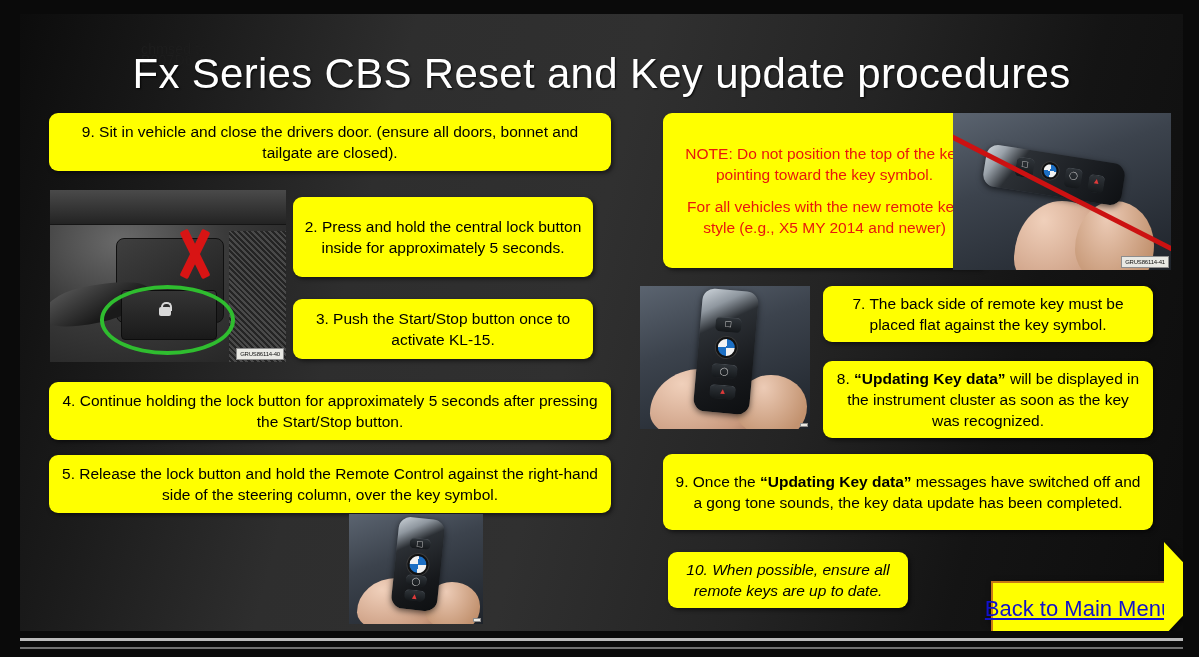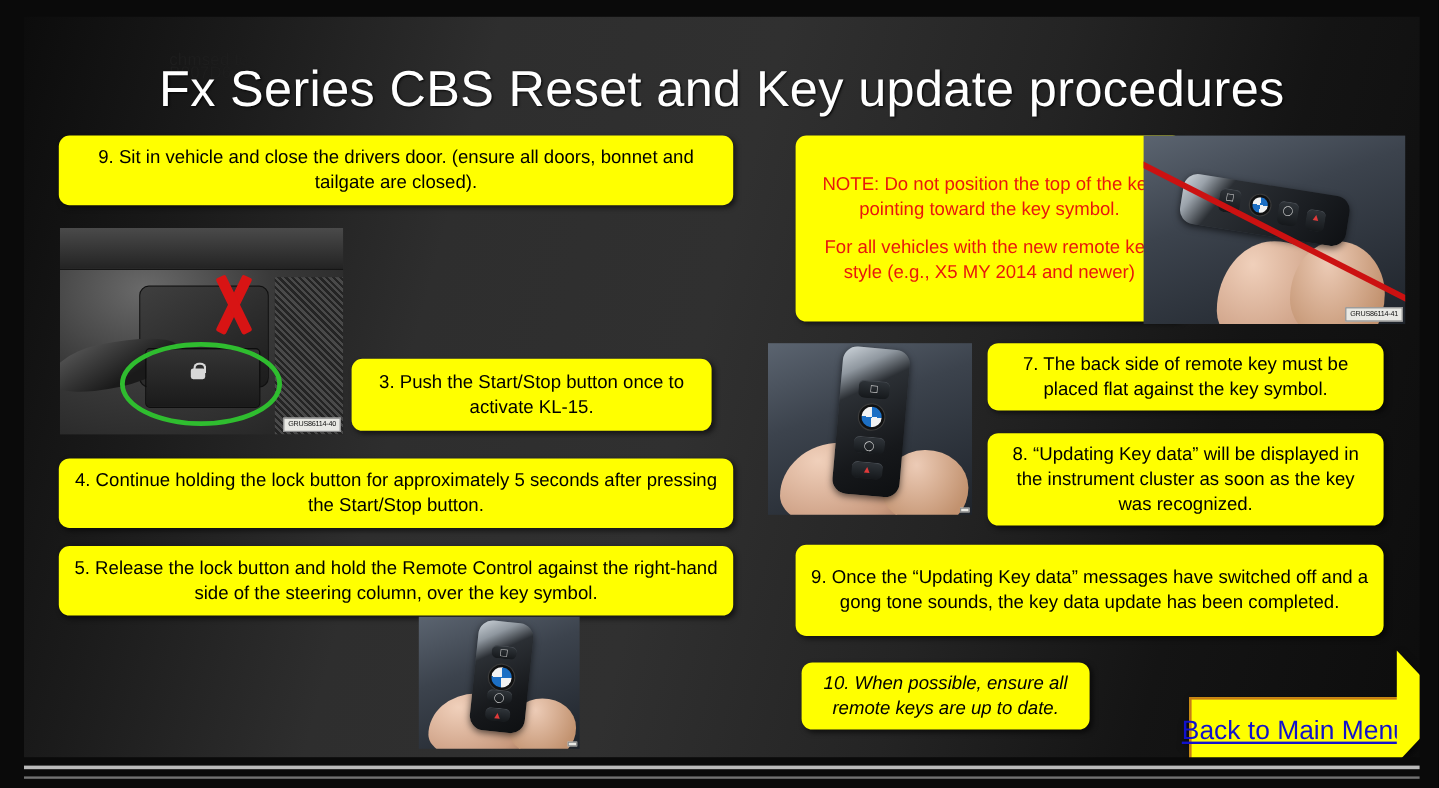--- a/index.html
+++ b/index.html
@@ -58,21 +58,21 @@
     display:flex;align-items:center;justify-content:center;
     text-align:center;
     color:#000;
     font-size:15.5px;
     line-height:21px;
     padding:6px 10px;
   }
   .box.red{color:#e8180c;}
   .box p{margin:0;}
   .box p + p{margin-top:11px;}
-  .box b{font-weight:normal;}
+  .box b{font-weight:bold;}
 
   
   .photo{
     position:absolute;
     background:#2a2a2a;
     overflow:hidden;
     box-sizing:border-box;
   }
   .photo .cap{
     position:absolute;right:2px;bottom:2px;
@@ -257,20 +257,23 @@
           <div class="body"></div>
       </div>
       <div class="ellipse"></div>
       <div class="xmark">
           <span></span>
           <span></span>
         </div>
       <div class="cap">GRUS86114-40</div>
     </div>
 
+    <div class="box" style="left:273px;top:183px;width:300px;height:80px;">
+      <p>2.  Press and hold the central lock button inside for approximately 5 seconds.</p>
+    </div>
 
     <div class="box" style="left:273px;top:285px;width:300px;height:60px;">
       <p>3. Push the Start/Stop button once to activate KL-15.</p>
     </div>
 
     <div class="box" style="left:29px;top:368px;width:562px;height:58px;">
       <p>4. Continue holding the lock button for approximately 5 seconds after pressing the Start/Stop button.</p>
     </div>
 
     <div class="box" style="left:29px;top:441px;width:562px;height:58px;">

